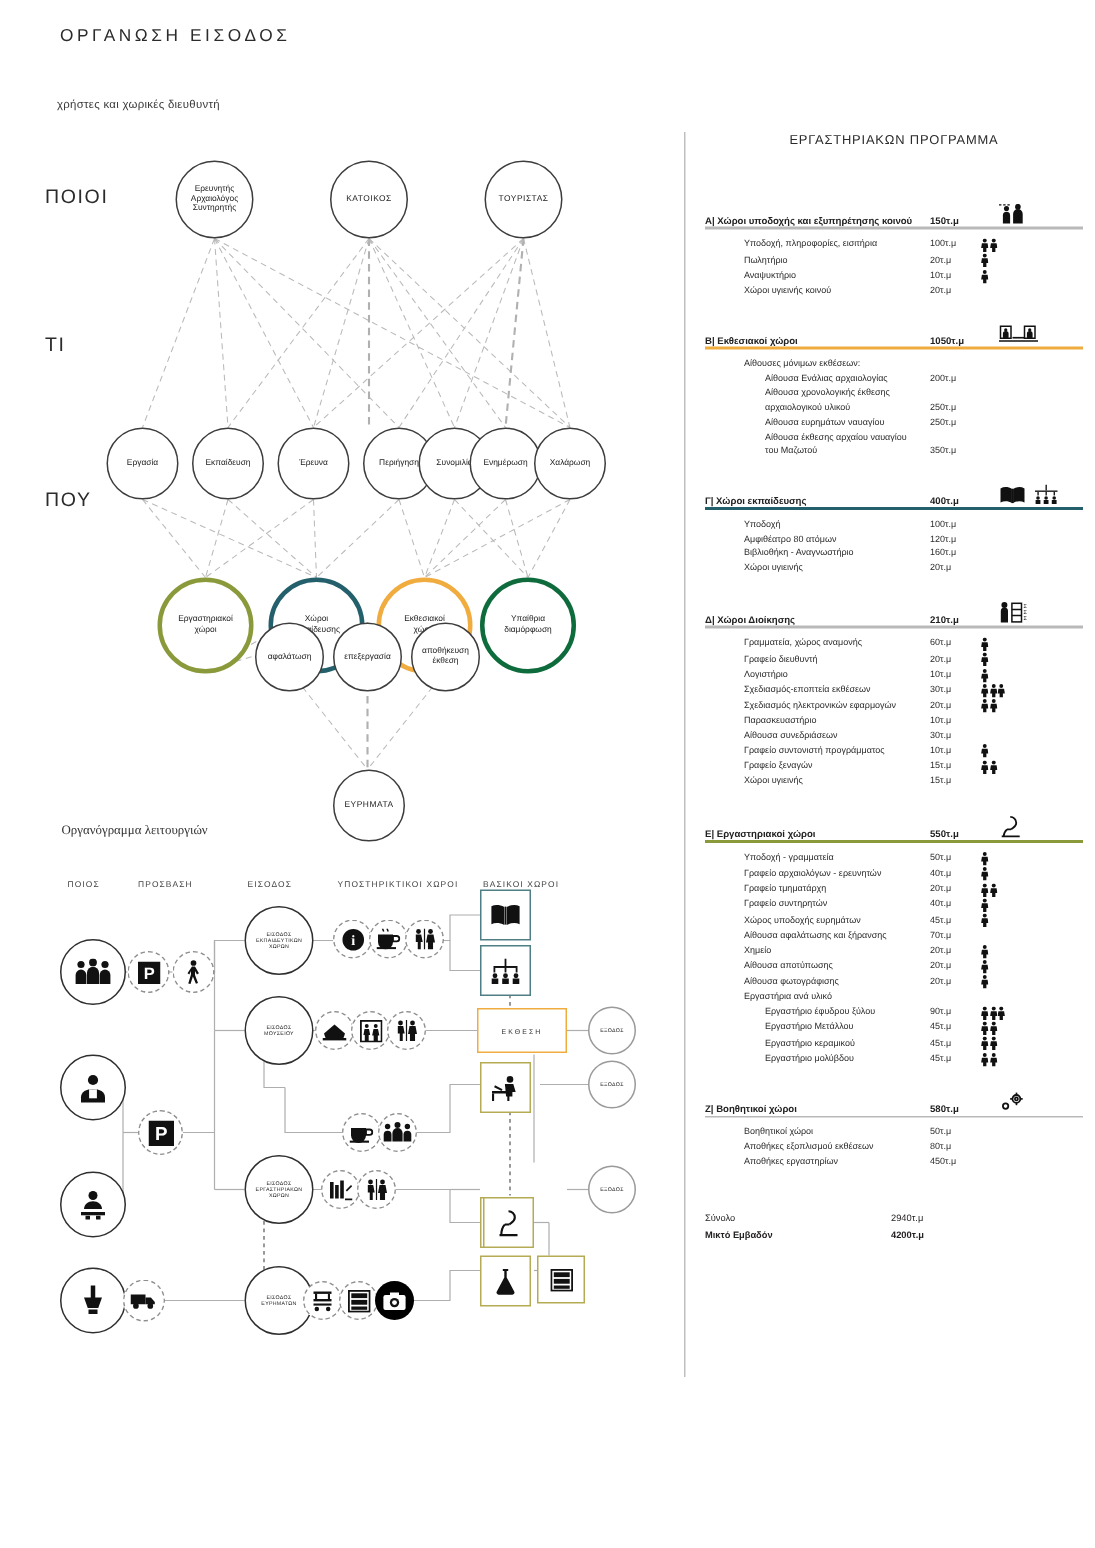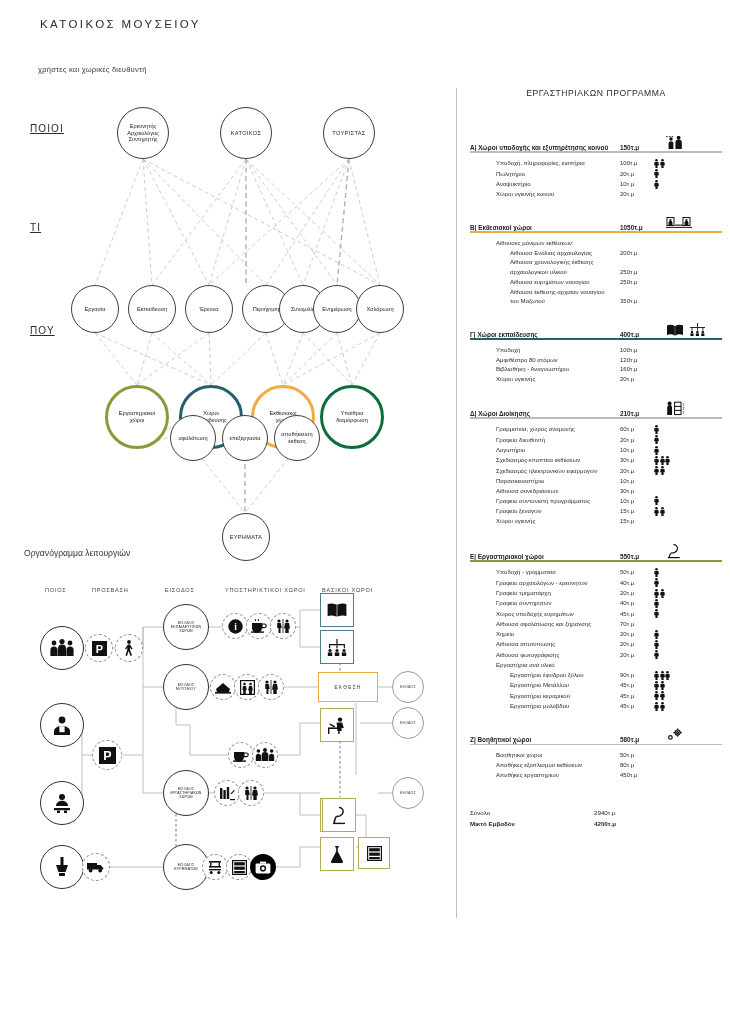--- a/index.html
+++ b/index.html
@@ -22,36 +22,36 @@
     font-size:7.6px; color:#3a3a3a; letter-spacing:.2px;
   }
   
   #center-divider {
     position:absolute; left:456px; top:88px; width:1px; height:830px;
     background:#bfbfbf;
   }
   
   #network-diagram { position:absolute; left:0; top:85px; width:456px; height:480px; }
   .row-label {
-    position:absolute; font-size:10px; letter-spacing:1.1px; color:#2b2b2b;text-decoration:underline;
+    position:absolute; font-size:13px; letter-spacing:1.1px; color:#2b2b2b;
   }
   .node {
     position:absolute; border-radius:50%;
     display:flex; align-items:center; justify-content:center;
     text-align:center; background:#fff;
   }
   .node-plain { border:1px solid #3d3d3d; }
   .node-txt { font-size:5.6px; line-height:1.25; color:#222; padding:0 2px; }
   .node-txt.caps { letter-spacing:.35px; }
   .node-thick { border-width:3px; border-style:solid; }
   svg.links { position:absolute; left:0; top:0; overflow:visible; }
   .lnk { stroke:#b9b9b9; stroke-width:.7; stroke-dasharray:4 3; fill:none; }
   .lnk-strong { stroke:#b0b0b0; stroke-width:1.4; stroke-dasharray:5 3.5; fill:none; }
   
-  #flow-title { position:absolute; left:24px; top:548px; font-size:8.6px; color:#333; }
+  #flow-title { position:absolute; left:41px; top:548px; font-size:8.6px; color:#333;font-family:Liberation Serif, serif; }
   #flowchart { position:absolute; left:0; top:575px; width:456px; height:330px; }
   .col-head {
     position:absolute; font-size:5.6px; letter-spacing:.75px; color:#444;
   }
   .fnode {
     position:absolute; border-radius:50%;
     display:flex; align-items:center; justify-content:center;
     text-align:center; background:#fff; z-index:3;
   }
   .fnode.solid { border:1px solid #2f2f2f; }
@@ -95,21 +95,21 @@
   .prow.i2 .nm { flex:0 0 110px; }
   #totals { margin-top:28px; }
   #totals .trow { display:flex; line-height:1.7; }
   #totals .trow .nm { flex:0 0 124px; font-size:6.2px; }
   #totals .trow .ar { font-size:6.2px; }
   #totals .trow.bold { font-weight:bold; }
 </style>
 <style>#sec-head-0::after{background:#b9b9b9;}</style><style>#sec-head-1::after{background:#f0ac3f;}</style><style>#sec-head-2::after{background:#24606b;}</style><style>#sec-head-3::after{background:#b9b9b9;}</style><style>#sec-head-4::after{background:#8a9a3b;}</style><style>#sec-head-5::after{background:#b9b9b9;}</style></head>
 <body>
 
-<div id="page-title">ΚΑΤΟΙΚΟΣ ΜΟΥΣΕΙΟΥ</div>
+<div id="page-title">ΟΡΓΑΝΩΣΗ ΕΙΣΟΔΟΣ</div>
 <div id="subtitle-users">χρήστες και χωρικές διευθυντή</div>
 <div id="center-divider"></div>
 
 <div id="network-diagram">
 
   <svg class="links" width="456" height="480">
 
     <g>
       <path class="lnk" d="M143,74 L95,200"></path>
       <path class="lnk" d="M143,74 L152,200"></path>

